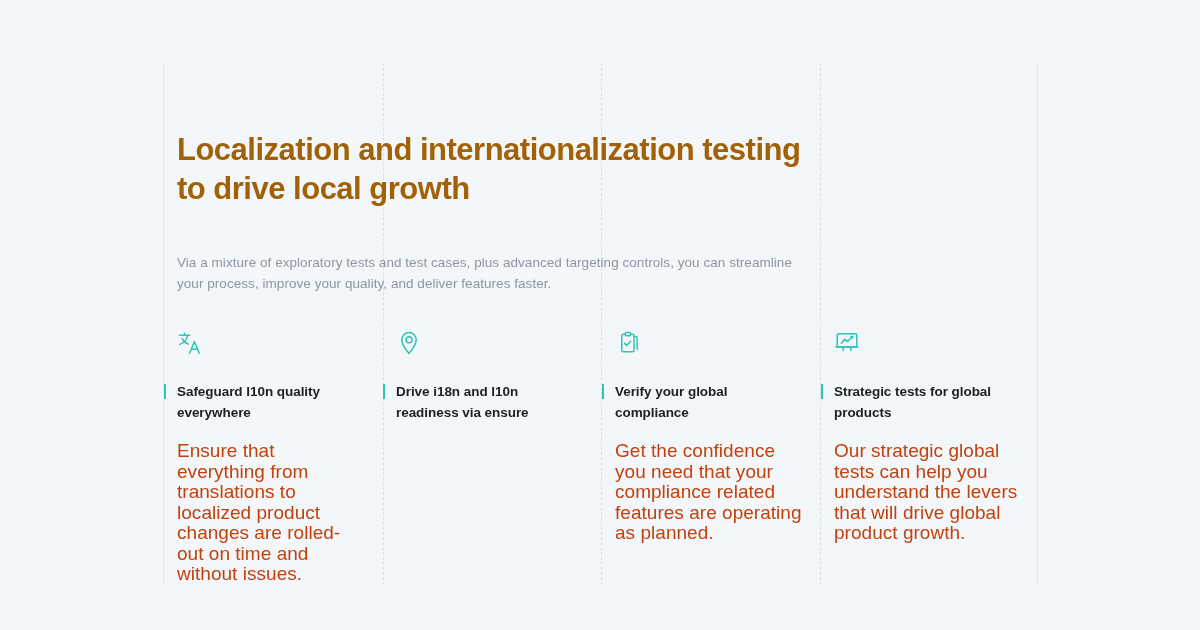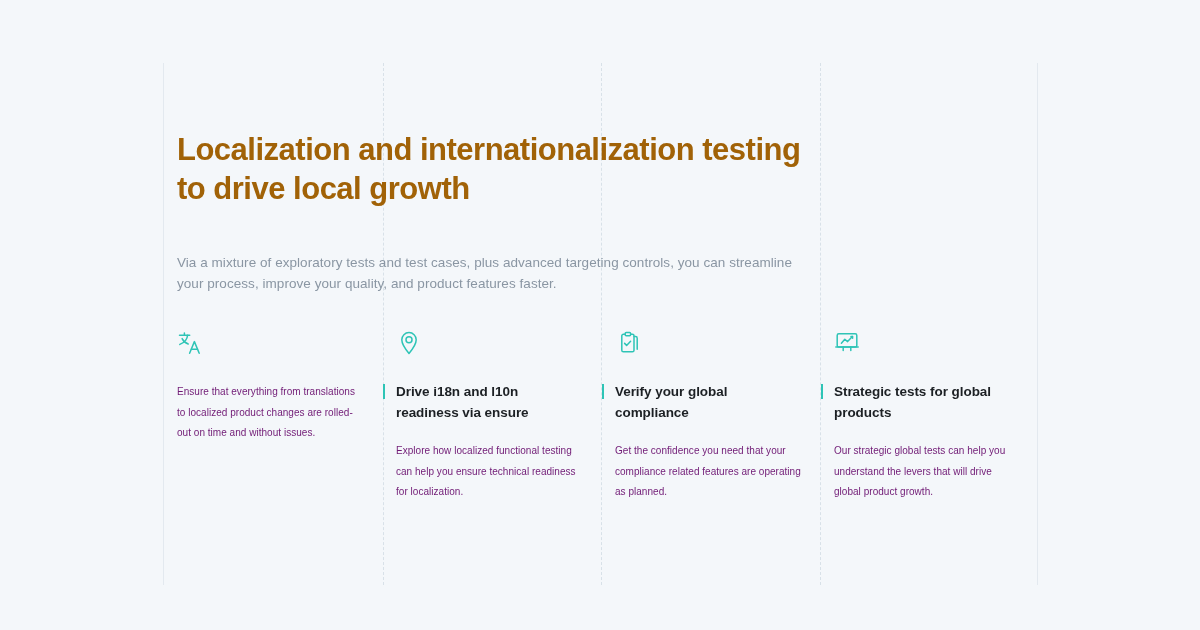--- a/index.html
+++ b/index.html
@@ -109,71 +109,74 @@
   .feature-title {
     font-size: 13.5px;
     line-height: 20.5px;
     font-weight: 700;
     color: #1c2024;
     letter-spacing: -0.05px;
   }
 
   .feature-body {
     margin-top: 18px;
-    font-size: 10px;
+    font-size: 19px;
     line-height: 20.5px;
-    color: #701a75;
+    color: #c2410c;
     letter-spacing: 0.03px;
   }
 </style>
 </head>
 <body>
 
 <div class="page">
 
   <div class="rule rule-solid rule-left"></div>
   <div class="rule rule-dashed rule-d1"></div>
   <div class="rule rule-dashed rule-d2"></div>
   <div class="rule rule-dashed rule-d3"></div>
   <div class="rule rule-solid rule-right"></div>
 
   <div class="content">
 
     <h1 class="headline">Localization and internationalization testing to drive local growth</h1>
 
-    <p class="intro">Via a mixture of exploratory tests and test cases, plus advanced targeting controls, you can streamline your process, improve your quality, and product features faster.</p>
+    <p class="intro">Via a mixture of exploratory tests and test cases, plus advanced targeting controls, you can streamline your process, improve your quality, and deliver features faster.</p>
 
     <div class="features">
 
       <div class="feature">
         <span class="feature-icon">
           <svg width="26" height="26" viewBox="0 0 26 26" fill="none" stroke="currentColor" stroke-width="1.5" stroke-linecap="round" stroke-linejoin="round">
             <path d="M2.5 5.2h10.2"></path>
             <path d="M7.4 3v2.2"></path>
             <path d="M10.6 5.2c-.4 4.1-3.3 7.5-7.8 9.2"></path>
             <path d="M5.1 8.6c1.1 2.5 3.2 4.3 6.1 5.4"></path>
             <path d="M12.6 23.2l4.8-11.6 4.8 11.6"></path>
             <path d="M14.4 19.3h6.1"></path>
           </svg>
         </span>
+        <div class="feature-title-wrap">
+          <span class="accent-bar"></span>
+          <div class="feature-title">Safeguard l10n quality everywhere</div>
+        </div>
         <p class="feature-body">Ensure that everything from translations to localized product changes are rolled-out on time and without issues.</p>
       </div>
 
       <div class="feature">
         <span class="feature-icon">
           <svg width="26" height="26" viewBox="0 0 26 26" fill="none" stroke="currentColor" stroke-width="1.5" stroke-linecap="round" stroke-linejoin="round">
             <path d="M13 2.6c-4 0-7.2 3.2-7.2 7.2 0 5.2 7.2 13.6 7.2 13.6s7.2-8.4 7.2-13.6c0-4-3.2-7.2-7.2-7.2z"></path>
             <circle cx="13" cy="9.8" r="3"></circle>
           </svg>
         </span>
         <div class="feature-title-wrap">
           <span class="accent-bar"></span>
           <div class="feature-title">Drive i18n and l10n readiness via ensure</div>
         </div>
-        <p class="feature-body">Explore how localized functional testing can help you ensure technical readiness for localization.</p>
       </div>
 
       <div class="feature">
         <span class="feature-icon">
           <svg width="26" height="26" viewBox="0 0 26 26" fill="none" stroke="currentColor" stroke-width="1.5" stroke-linecap="round" stroke-linejoin="round">
             <path d="M10.2 4.2H8.4c-.9 0-1.6.7-1.6 1.6v14.4c0 .9.7 1.6 1.6 1.6h9c.9 0 1.6-.7 1.6-1.6V5.8c0-.9-.7-1.6-1.6-1.6h-1.8"></path>
             <rect x="10.2" y="2.6" width="5.4" height="3.2" rx="1"></rect>
             <path d="M9.6 13.4l2 2 4-4.2"></path>
             <path d="M19.1 6.6h1.5c.9 0 1.6.7 1.6 1.6v11"></path>
           </svg>

